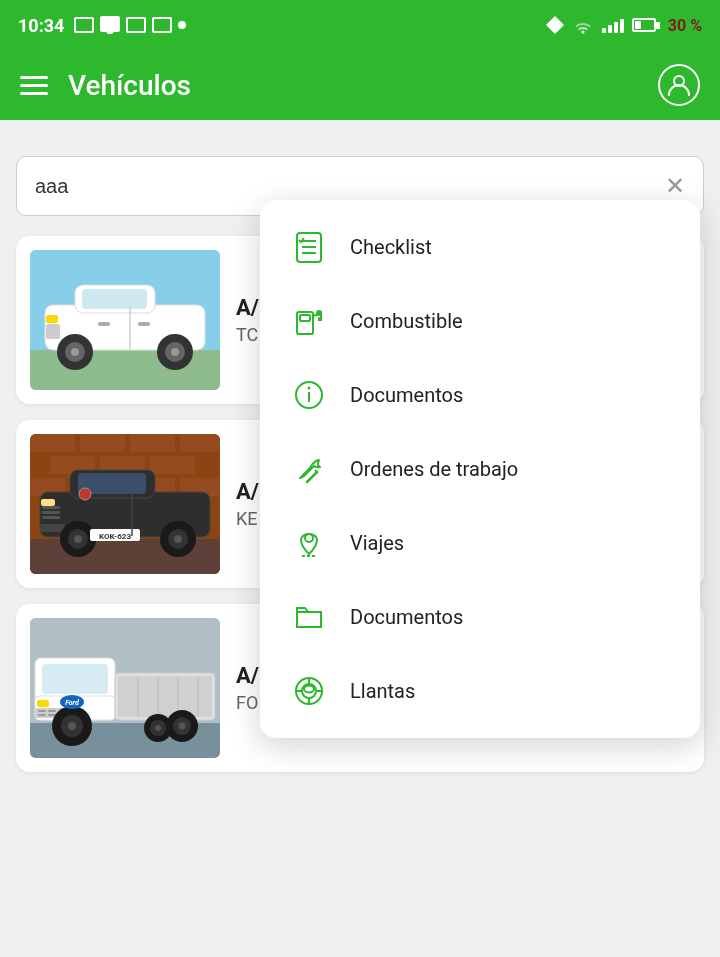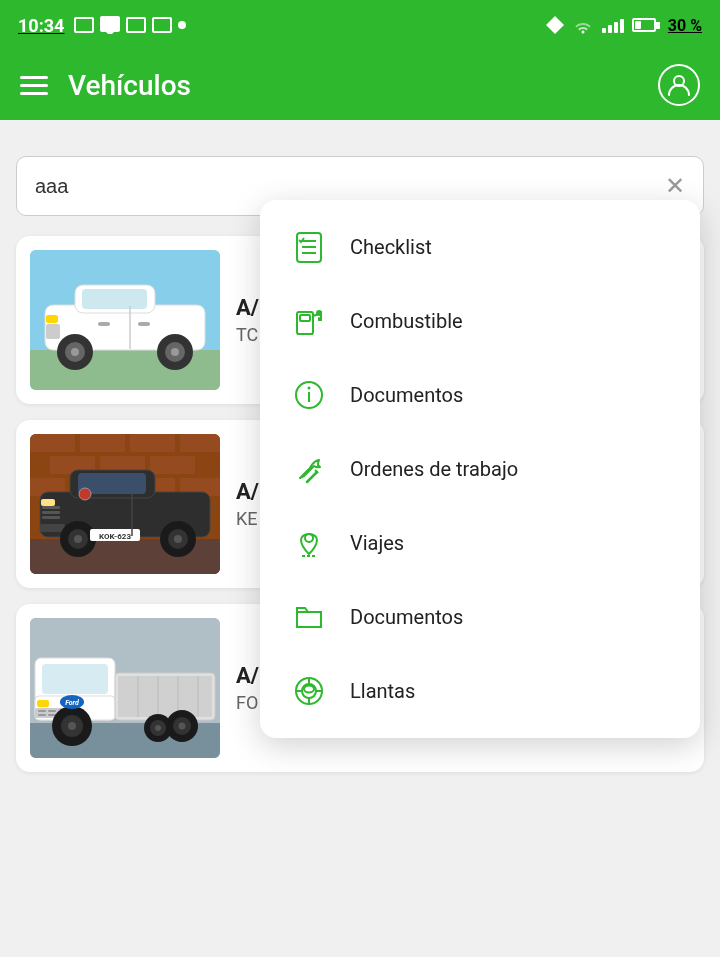--- a/index.html
+++ b/index.html
@@ -15,21 +15,20 @@
 
     
     .status-bar {
       width: 100%;
       height: 50px;
       background: #2db82d;
       display: flex;
       align-items: center;
       justify-content: space-between;
       padding: 16px 18px;
-      text-decoration: underline;
     }
     .status-left {
       display: flex;
       align-items: center;
       gap: 10px;
     }
     .status-time {
       color: white;
       font-size: 18px;
       font-weight: bold;
@@ -51,21 +50,21 @@
       height: 8px;
       background: white;
       border-radius: 50%;
     }
     .status-right {
       display: flex;
       align-items: center;
       gap: 8px;
     }
     .status-right-text {
-      color: #000000;
+      color: #7f1d1d;
       font-size: 16px;
       font-weight: bold;
     }
     
     .battery-icon {
       display: flex;
       align-items: center;
     }
     .battery-body {
       width: 24px;

